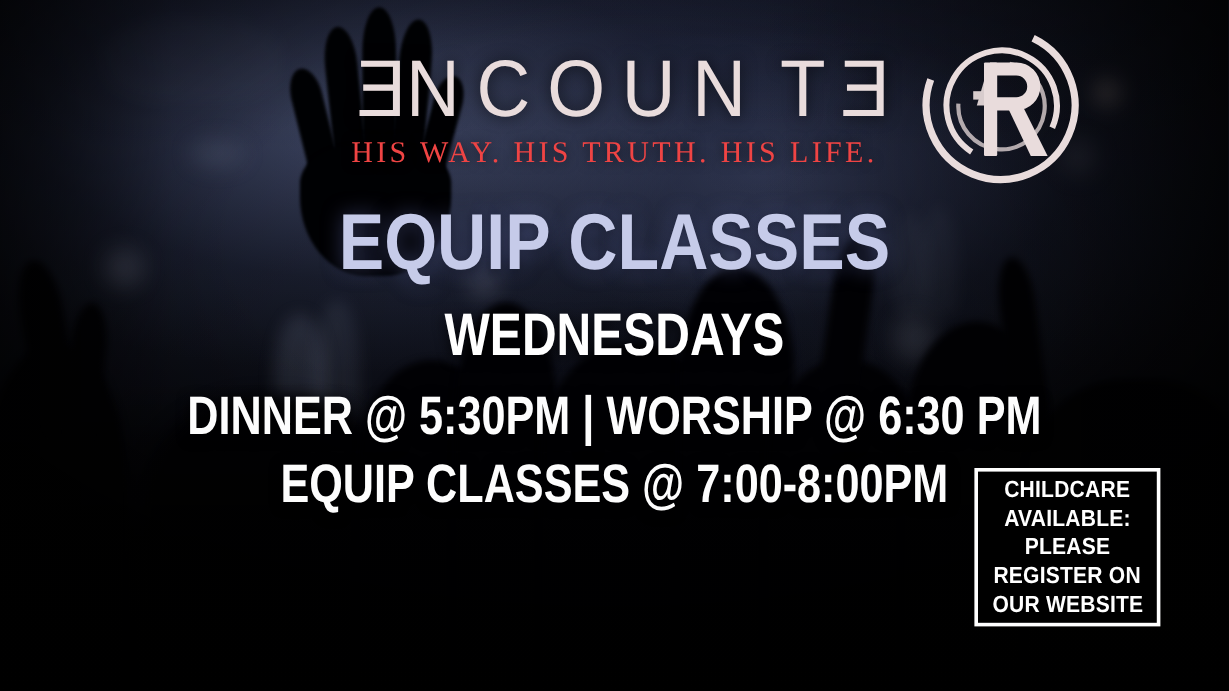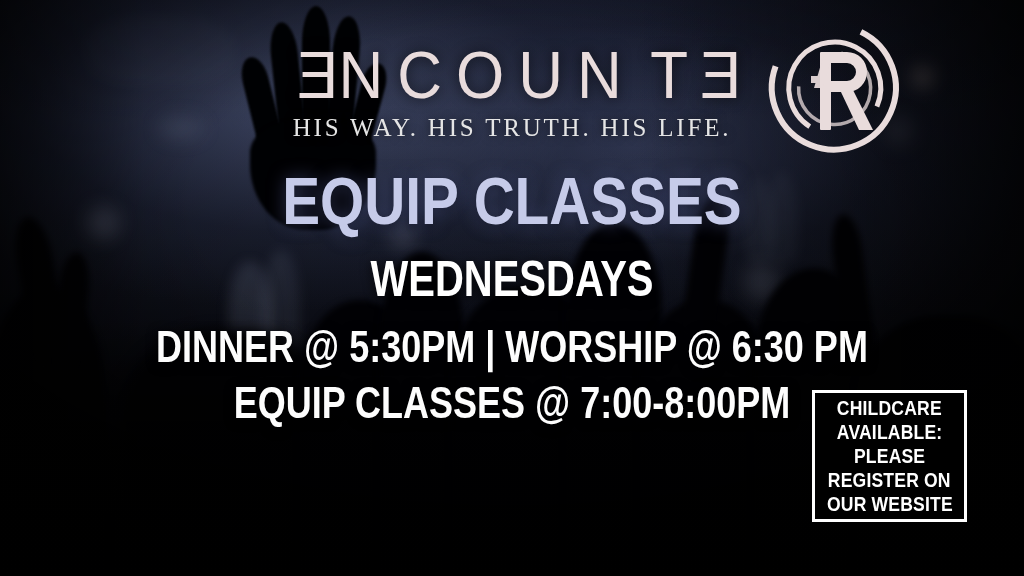--- a/index.html
+++ b/index.html
@@ -120,21 +120,21 @@
     display: inline-block;
     transform: scaleX(-1);
     margin-right: -2px;
   }
   #tagline {
     margin-top: 2px;
     font-family: "Liberation Serif", serif;
     font-size: 25px;
     font-weight: 400;
     letter-spacing: 2.8px;
-    color: #e5e5e5;
+    color: #ef4444;
     text-shadow: 0 0 10px rgba(0,0,0,0.7);
   }
 
   
   #emblem {
     position: absolute;
     left: 762px;
     top: 16px;
     width: 144px;
     height: 144px;

